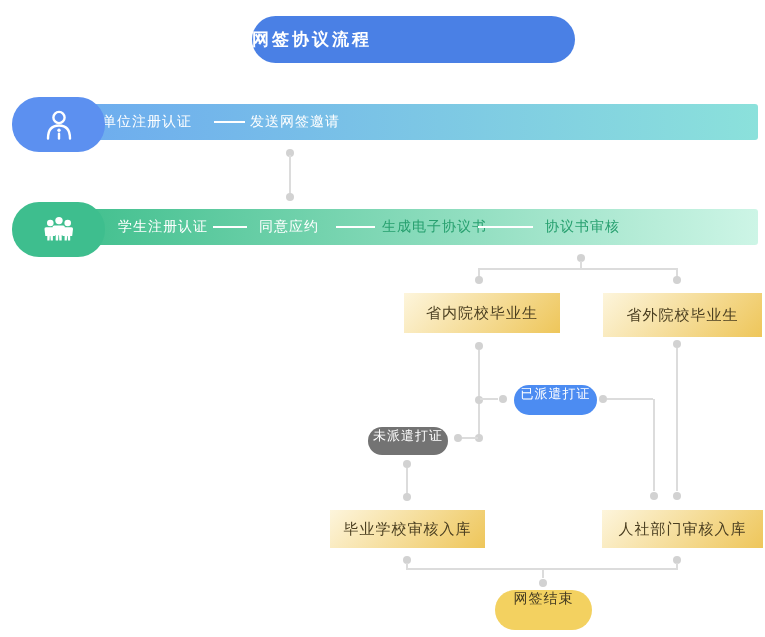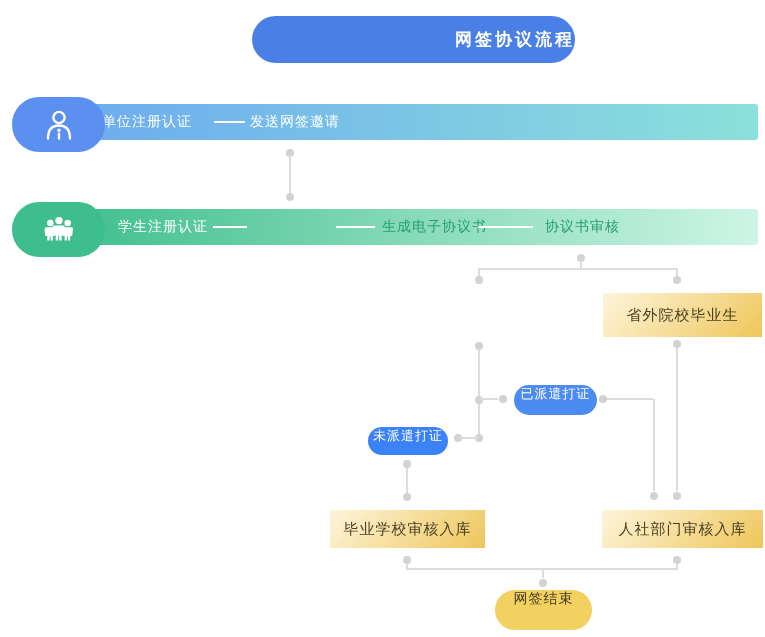--- a/index.html
+++ b/index.html
@@ -1,21 +1,21 @@
 <!DOCTYPE html>
 <html><head>
 <meta charset="utf-8">
 <style>
   html,body{margin:0;padding:0;background:#ffffff;}
   body{font-family:"Liberation Sans","DejaVu Sans",sans-serif;}
   .canvas{position:relative;width:765px;height:637px;background:#ffffff;overflow:hidden;}
 
   
   .title-pill{position:absolute;left:252px;top:16px;width:323px;height:47px;border-radius:24px;
-    background:#4A80E5;display:flex;align-items:center;justify-content:flex-end;}
+    background:#4A80E5;display:flex;align-items:center;justify-content:flex-start;}
   .title-pill span{color:#ffffff;font-size:17px;font-weight:bold;letter-spacing:3px;}
 
   
   .bar{position:absolute;left:30px;width:728px;height:36px;border-radius:0 3px 3px 0;}
   .bar1{top:104px;background:linear-gradient(90deg,#6BA8F0 0%,#8BE1DB 100%);}
   .bar2{top:209px;background:linear-gradient(90deg,#38BC88 0%,#CDF5E6 100%);}
   .bar-label{position:absolute;top:0;height:100%;display:flex;align-items:center;
     font-size:14px;letter-spacing:1px;white-space:nowrap;}
   .t-white{color:#ffffff;}
   .t-green{color:#27A06F;}
@@ -28,21 +28,21 @@
   .icon-block.green{top:202px;background:#3EBE8E;}
 
   
   .node-box{position:absolute;background:linear-gradient(135deg,#FDF5DC 0%,#EEC65A 100%);
     display:flex;align-items:center;justify-content:center;color:#4A3E20;font-size:15px;letter-spacing:1px;}
 
   
   .pill{position:absolute;display:flex;justify-content:center;
     color:#ffffff;font-size:13px;letter-spacing:1px;white-space:nowrap;}
   .pill-blue{left:514px;top:385px;width:83px;height:30px;border-radius:15px;background:#4C8CF2;}
-  .pill-orange{left:368px;top:427px;width:80px;height:28px;border-radius:14px;background:#3b82f6;}
+  .pill-orange{left:368px;top:427px;width:80px;height:28px;border-radius:14px;background:#737373;}
   .pill-end{left:495px;top:590px;width:97px;height:40px;border-radius:20px;background:#F3D160;
     color:#453B22;font-size:14px;}
 
   
   .vline{position:absolute;width:2px;background:#DCDCDC;}
   .hline{position:absolute;height:2px;background:#DCDCDC;}
   .dot{position:absolute;width:8px;height:8px;border-radius:50%;background:#D2D2D2;}
 </style>
 </head>
 <body>
@@ -67,20 +67,21 @@
     </svg>
   </div>
 
   <span class="dot" style="left:286px;top:149px"></span>
   <span class="vline" style="left:289px;top:155px;height:40px"></span>
   <span class="dot" style="left:286px;top:193px"></span>
 
   <div class="bar bar2">
     <span class="bar-label t-white" style="left:88px">学生注册认证</span>
     <span class="dash" style="left:183px;width:34px"></span>
+    <span class="bar-label t-white" style="left:229px">同意应约</span>
     <span class="dash" style="left:306px;width:39px"></span>
     <span class="bar-label t-green" style="left:352px">生成电子协议书</span>
     <span class="dash" style="left:448px;width:55px"></span>
     <span class="bar-label t-green" style="left:515px">协议书审核</span>
   </div>
   <div class="icon-block green">
     <svg width="36" height="36" viewBox="0 0 36 36" fill="#ffffff">
       <circle cx="9.3" cy="11" r="3.3"></circle>
       <path d="M5.6 15.2 h7.4 a1.6 1.6 0 0 1 1.6 1.8 l-0.8 7 h-2 v4.6 h-2.2 l-0.3-4.6 h-0.6 l-0.3 4.6 H6.2 v-4.6 h-2 l-0.8-7 a1.6 1.6 0 0 1 1.6-1.8 Z" transform="translate(0.1,0)"></path>
       <circle cx="26.7" cy="11" r="3.3"></circle>
@@ -91,20 +92,23 @@
   </div>
 
   <span class="dot" style="left:577px;top:254px"></span>
   <span class="vline" style="left:580px;top:261px;height:8px"></span>
   <span class="hline" style="left:478px;top:268px;width:200px"></span>
   <span class="vline" style="left:478px;top:270px;height:7px"></span>
   <span class="dot" style="left:475px;top:276px"></span>
   <span class="vline" style="left:676px;top:270px;height:7px"></span>
   <span class="dot" style="left:673px;top:276px"></span>
 
+  <div class="node-box" style="left:404px;top:293px;width:156px;height:40px">
+    <span>省内院校毕业生</span>
+  </div>
   <div class="node-box" style="left:603px;top:293px;width:159px;height:44px">
     <span>省外院校毕业生</span>
   </div>
 
   <span class="dot" style="left:475px;top:342px"></span>
   <span class="vline" style="left:478px;top:350px;height:88px"></span>
   <span class="dot" style="left:475px;top:396px"></span>
   <span class="hline" style="left:480px;top:398px;width:18px"></span>
   <span class="dot" style="left:499px;top:395px"></span>
   <span class="dot" style="left:475px;top:434px"></span>

